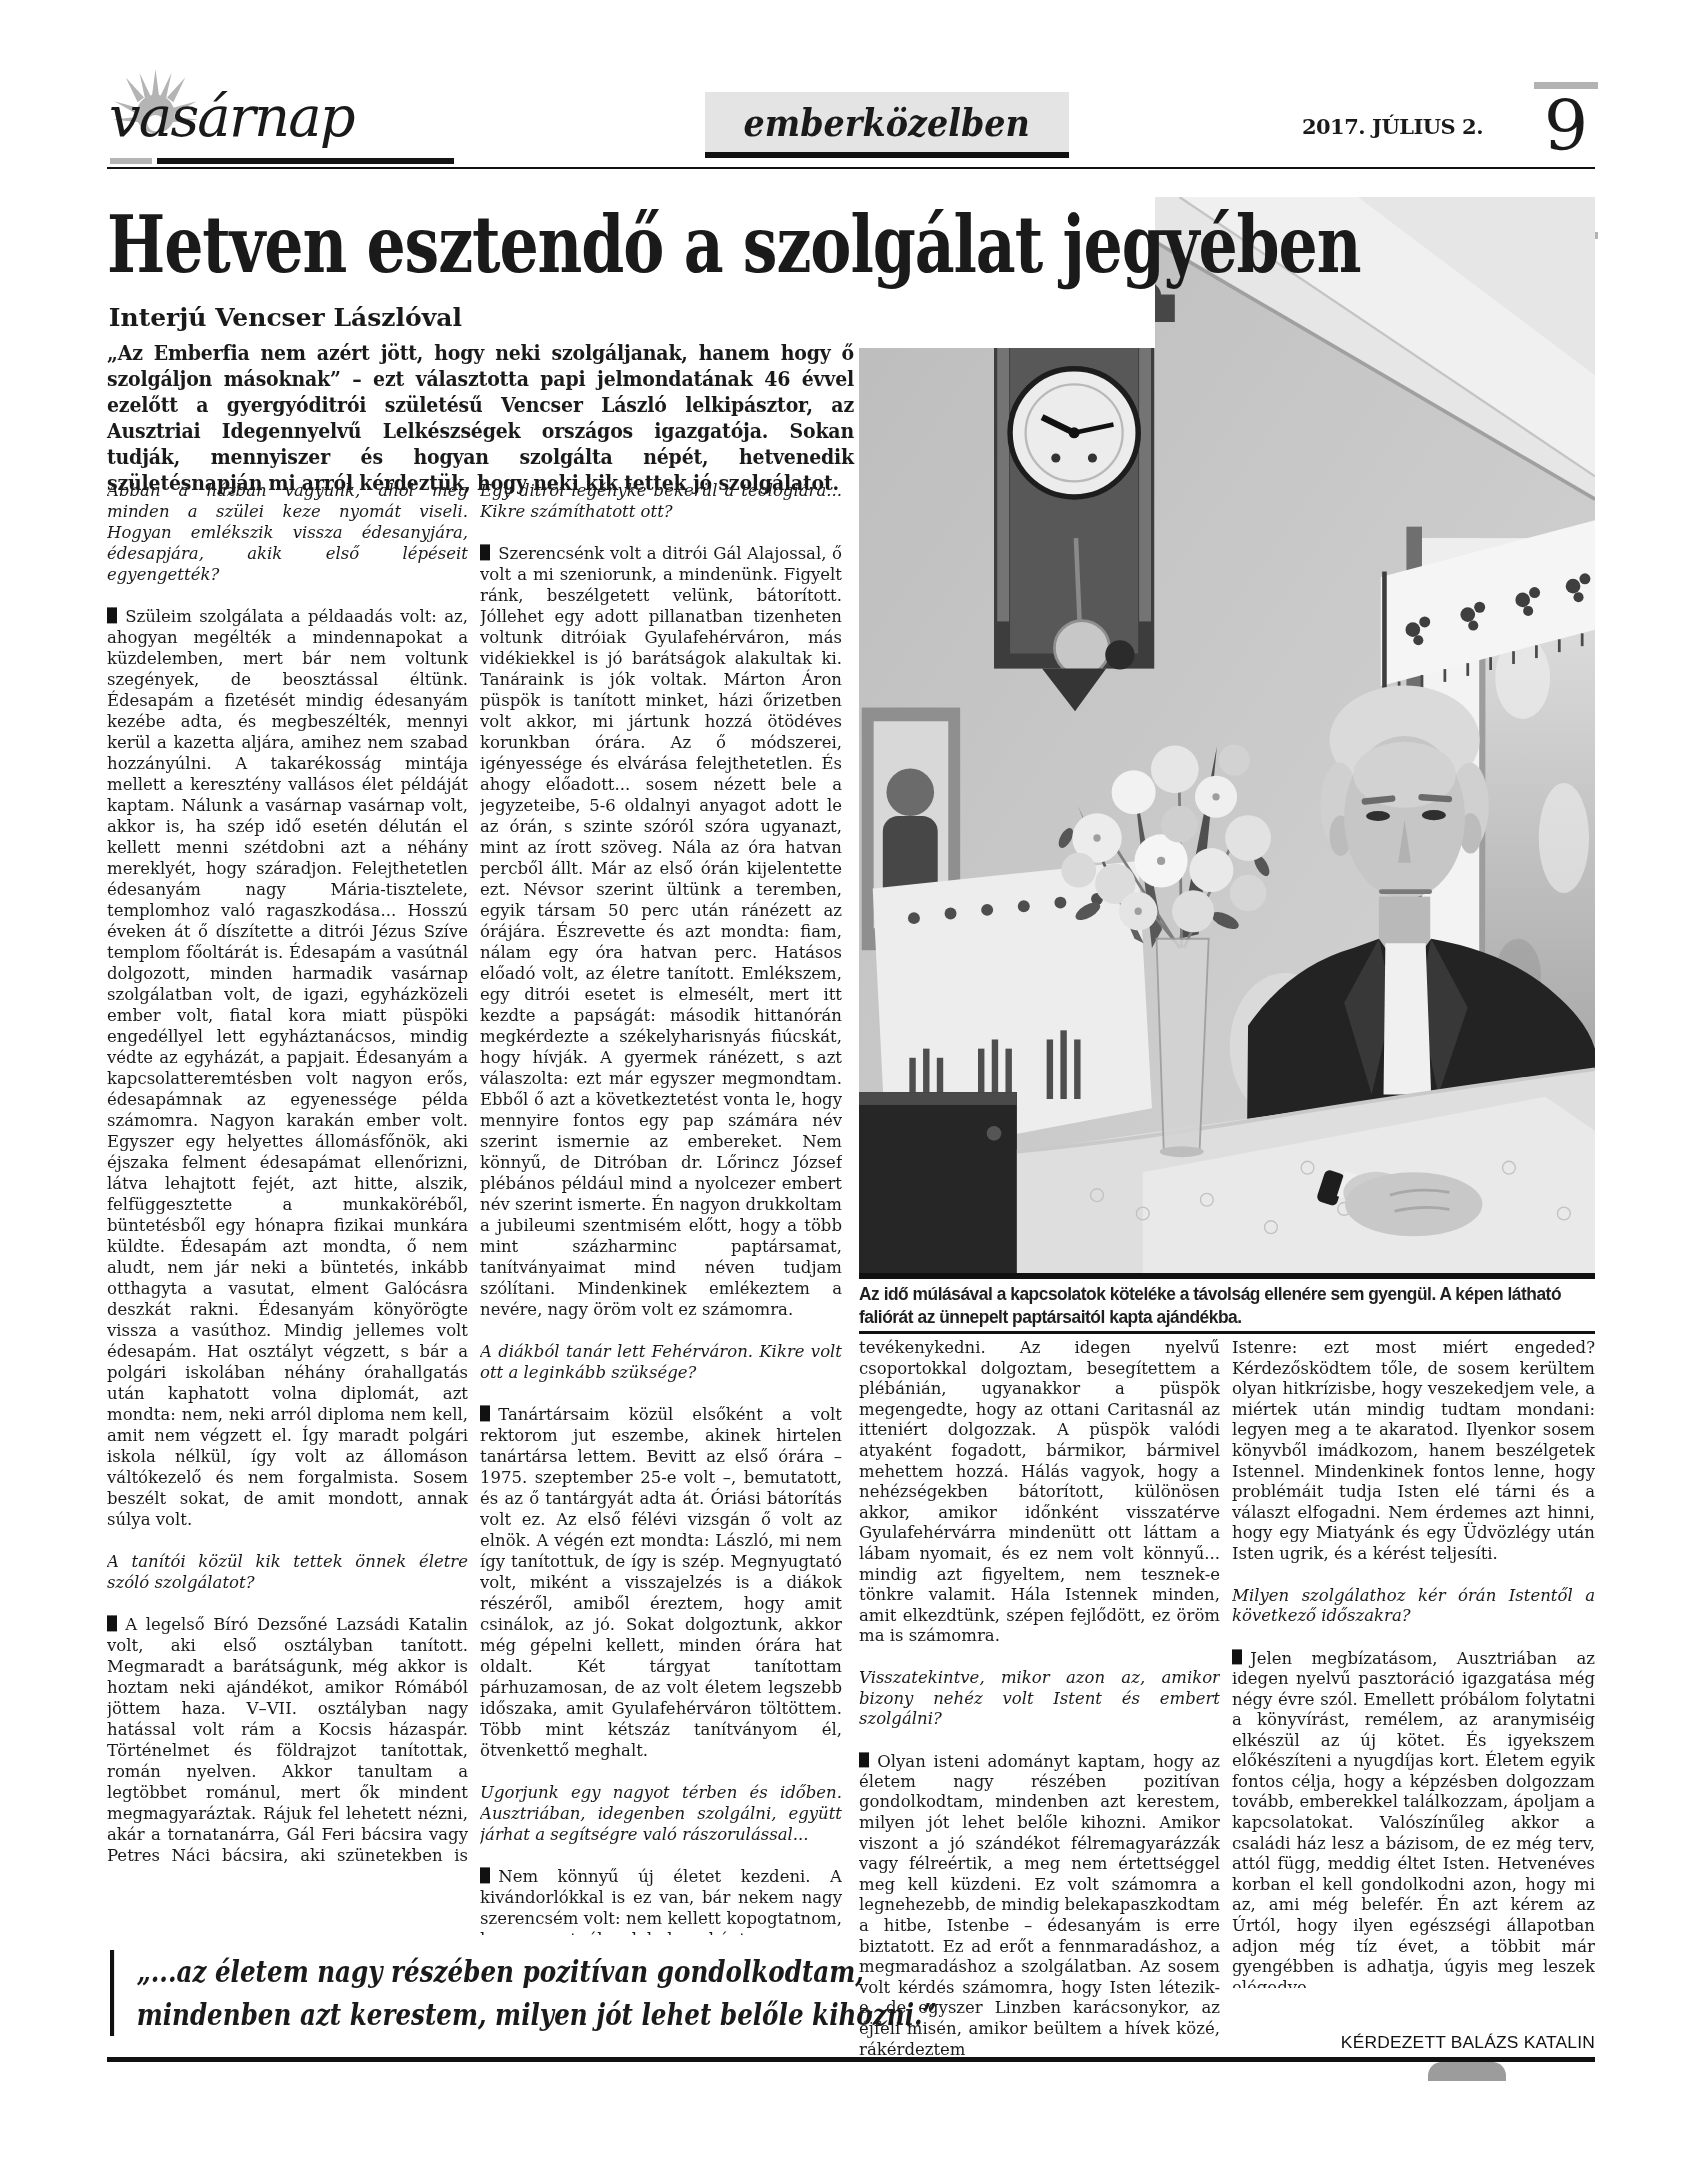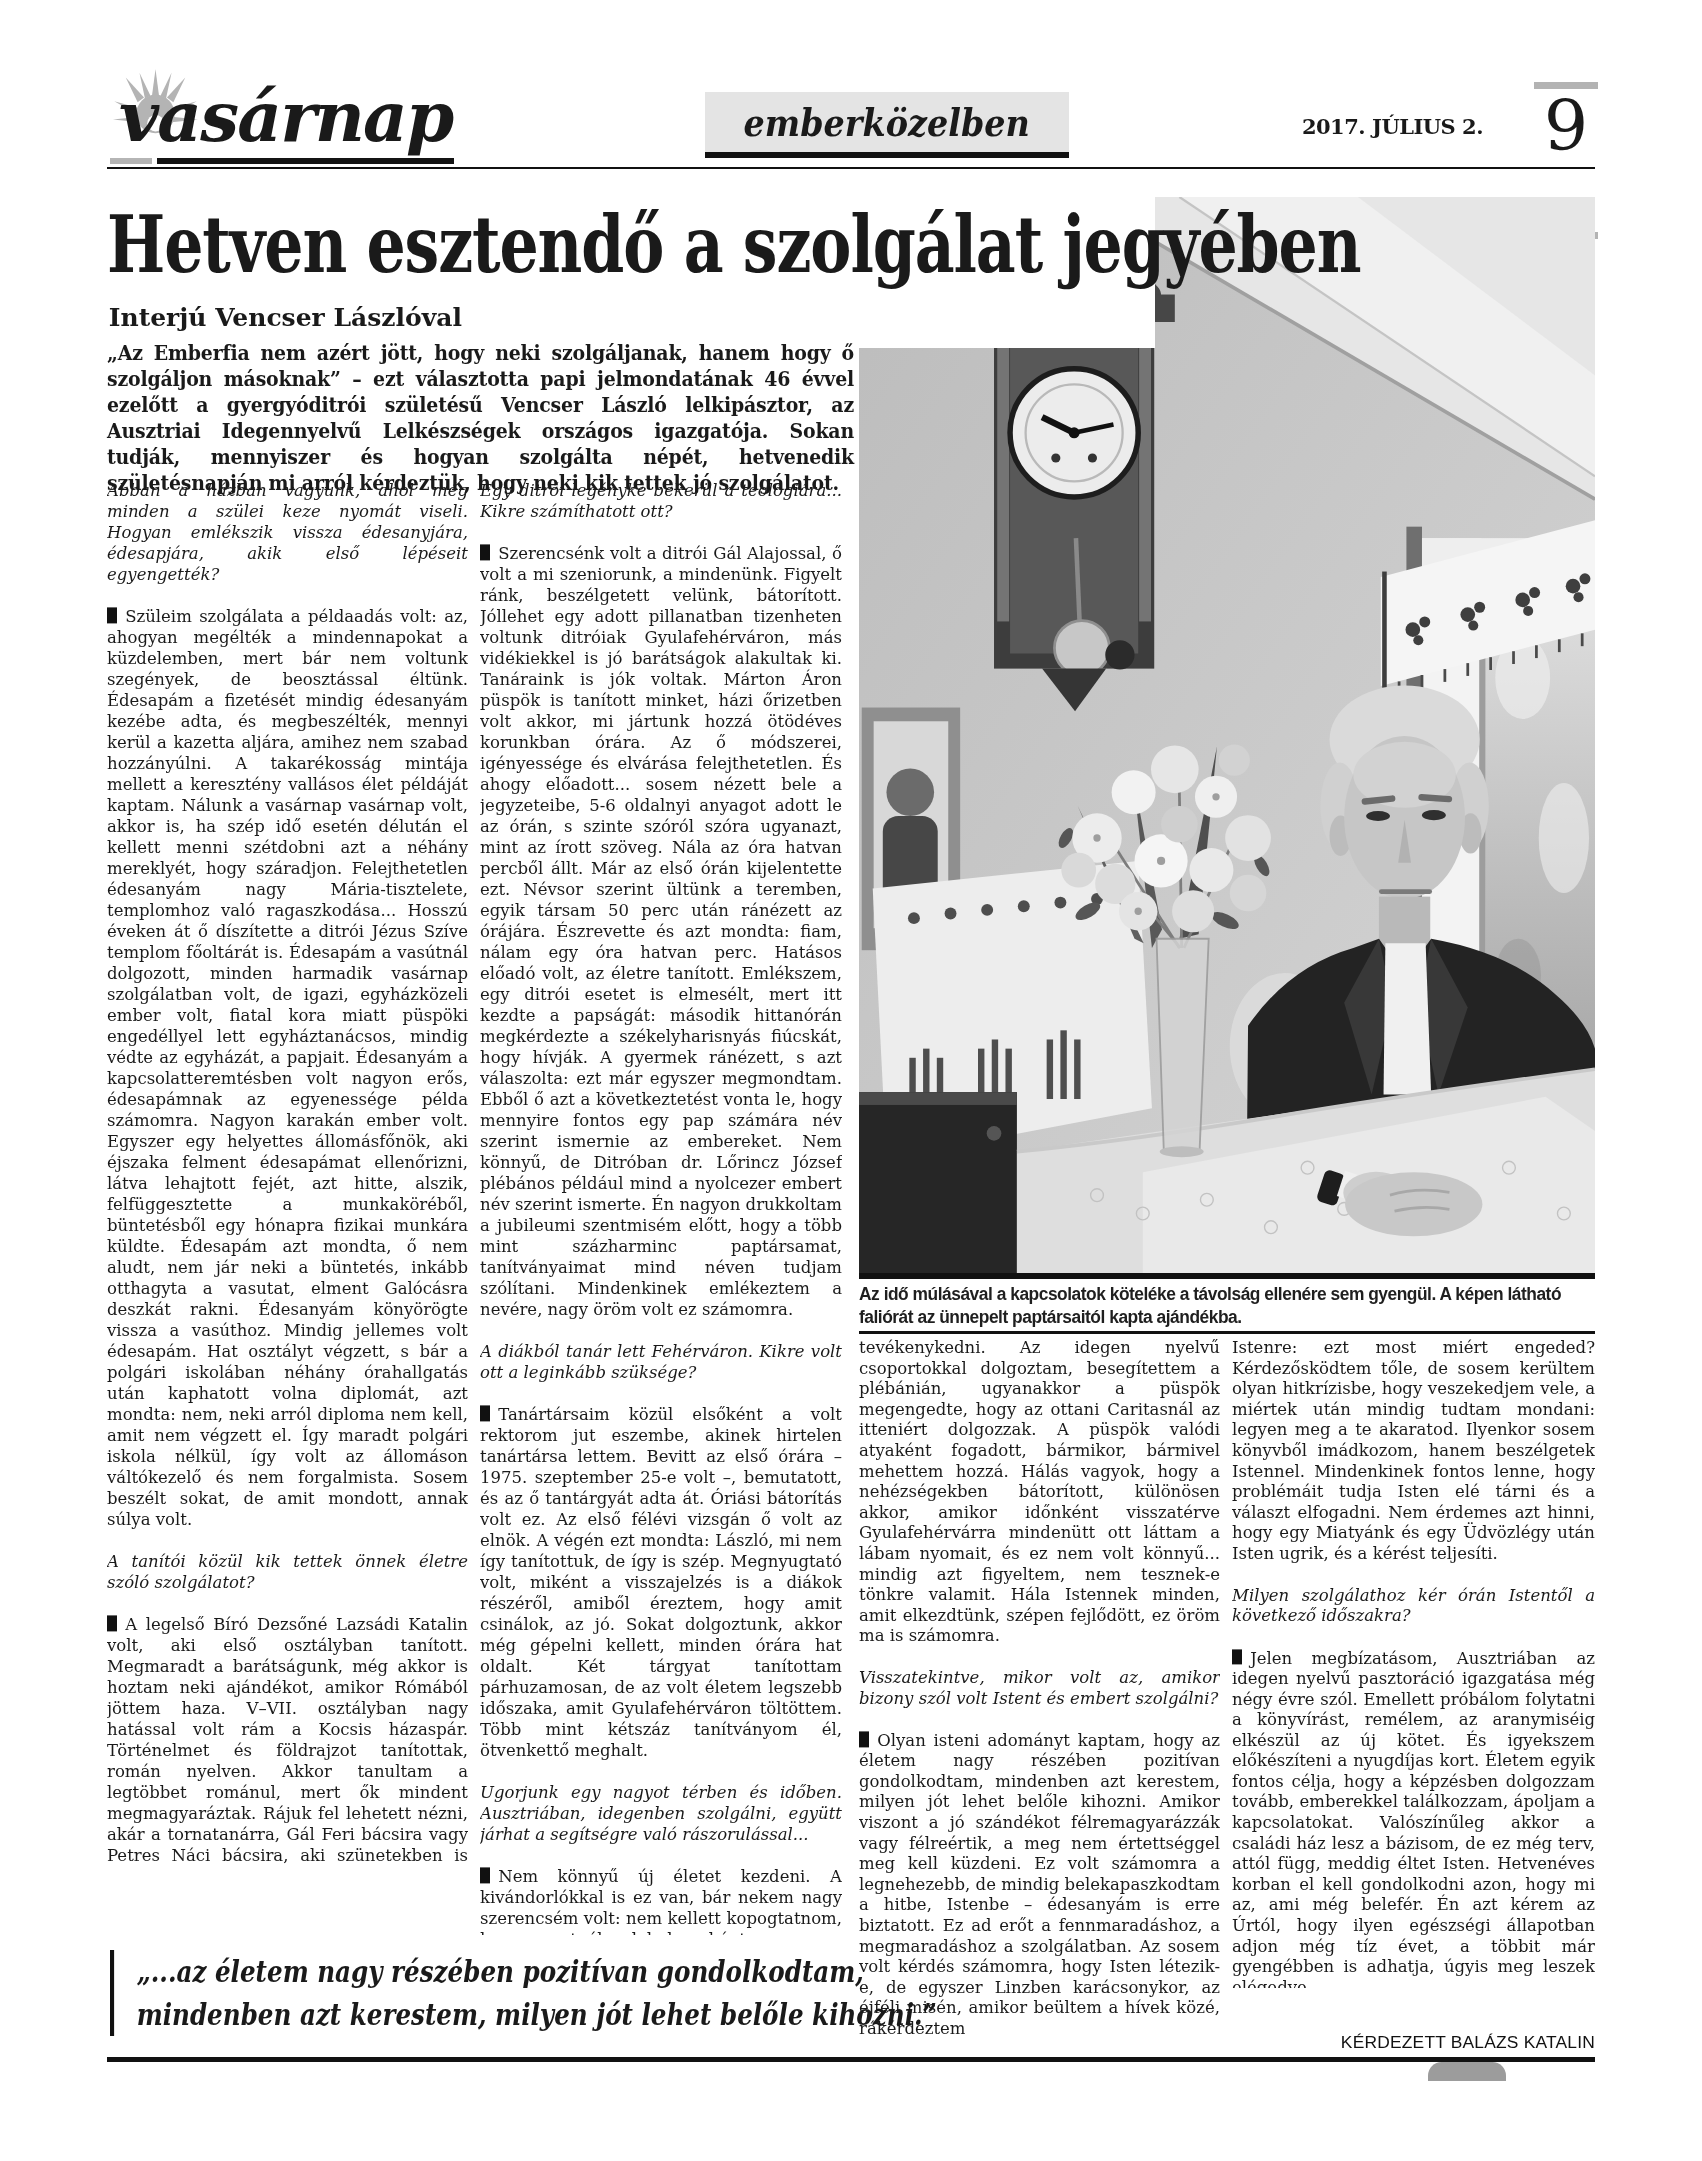--- a/index.html
+++ b/index.html
@@ -2,22 +2,22 @@
 <html lang="hu" style="font-size:7.3px"><head>
 <meta charset="utf-8">
 <style>
   html,body{margin:0;padding:0;background:#777;}
   .page{position:relative;width:1702px;height:2161px;background:#ffffff;
         font-family:"DejaVu Serif",serif;color:#1a1a1a;overflow:hidden;}
 
   
   .logo-wrap{position:absolute;left:107px;top:69px;width:366px;height:101px;}
   .sun{position:absolute;left:4.6px;top:0;z-index:0;}
-  .logo-text{position:absolute;left:12px;top:13px;z-index:1;font-style:italic;font-weight:bold;
-             font-size:69px;line-height:69px;letter-spacing:-1.8px;}
+  .logo-text{position:absolute;left:2px;top:13px;z-index:1;font-style:italic;font-weight:normal;
+             font-size:56px;line-height:69px;letter-spacing:-1.8px;}
   .logo-rule-gray{position:absolute;left:110px;top:158px;width:42px;height:6px;background:#b5b5b5;}
   .logo-rule-black{position:absolute;left:157px;top:158px;width:297px;height:6px;background:#141414;}
 
   .section-box{position:absolute;left:705px;top:92px;width:364px;height:60px;background:#e4e4e4;
                border-bottom:6.4px solid #111;display:flex;align-items:center;justify-content:center;}
   .section-box span{font-style:italic;font-weight:bold;font-size:38px;transform:scaleX(.88);white-space:nowrap;}
 
   .issue-date{position:absolute;left:1231px;top:114px;width:252px;text-align:right;
               font-weight:bold;font-size:21px;letter-spacing:-0.5px;}
   .pagenum{position:absolute;left:1534px;top:78px;width:64px;text-align:center;}
@@ -335,21 +335,21 @@
   <div class="col colB">
       <p class="para question">Egy ditrói legényke bekerül a teológiára... Kikre számíthatott ott?</p>
       <p class="para answer"><span class="sq"></span>Szerencsénk volt a ditrói Gál Alajossal, ő volt a mi szeniorunk, a mindenünk. Figyelt ránk, beszélgetett velünk, bátorított. Jóllehet egy adott pillanatban tizenheten voltunk ditróiak Gyulafehérváron, más vidékiekkel is jó barátságok alakultak ki. Tanáraink is jók voltak. Márton Áron püspök is tanított minket, házi őrizetben volt akkor, mi jártunk hozzá ötödéves korunkban órára. Az ő módszerei, igényessége és elvárása felejthetetlen. És ahogy előadott... sosem nézett bele a jegyzeteibe, 5-6 oldalnyi anyagot adott le az órán, s szinte szóról szóra ugyanazt, mint az írott szöveg. Nála az óra hatvan percből állt. Már az első órán kijelentette ezt. Névsor szerint ültünk a teremben, egyik társam 50 perc után ránézett az órájára. Észrevette és azt mondta: fiam, nálam egy óra hatvan perc. Hatásos előadó volt, az életre tanított. Emlékszem, egy ditrói esetet is elmesélt, mert itt kezdte a papságát: második hittanórán megkérdezte a székelyharisnyás fiúcskát, hogy hívják. A gyermek ránézett, s azt válaszolta: ezt már egyszer megmondtam. Ebből ő azt a következtetést vonta le, hogy mennyire fontos egy pap számára név szerint ismernie az embereket. Nem könnyű, de Ditróban dr. Lőrincz József plébános például mind a nyolcezer embert név szerint ismerte. Én nagyon drukkoltam a jubileumi szentmisém előtt, hogy a több mint százharminc paptársamat, tanítványaimat mind néven tudjam szólítani. Mindenkinek emlékeztem a nevére, nagy öröm volt ez számomra.</p>
       <p class="para question">A diákból tanár lett Fehérváron. Kikre volt ott a leginkább szüksége?</p>
       <p class="para answer"><span class="sq"></span>Tanártársaim közül elsőként a volt rektorom jut eszembe, akinek hirtelen tanártársa lettem. Bevitt az első órára – 1975. szeptember 25-e volt –, bemutatott, és az ő tantárgyát adta át. Óriási bátorítás volt ez. Az első félévi vizsgán ő volt az elnök. A végén ezt mondta: László, mi nem így tanítottuk, de így is szép. Megnyugtató volt, miként a visszajelzés is a diákok részéről, amiből éreztem, hogy amit csinálok, az jó. Sokat dolgoztunk, akkor még gépelni kellett, minden órára hat oldalt. Két tárgyat tanítottam párhuzamosan, de az volt életem legszebb időszaka, amit Gyulafehérváron töltöttem. Több mint kétszáz tanítványom él, ötvenkettő meghalt.</p>
       <p class="para question">Ugorjunk egy nagyot térben és időben. Ausztriában, idegenben szolgálni, együtt járhat a segítségre való rászorulással...</p>
       <p class="para answer"><span class="sq"></span>Nem könnyű új életet kezdeni. A kivándorlókkal is ez van, bár nekem nagy szerencsém volt: nem kellett kopogtatnom, hogy szeretnék valahol papként</p>
     </div>
   <div class="col colC">
       <p class="para continuation">tevékenykedni. Az idegen nyelvű csoportokkal dolgoztam, besegítettem a plébánián, ugyanakkor a püspök megengedte, hogy az ottani Caritasnál az itteniért dolgozzak. A püspök valódi atyaként fogadott, bármikor, bármivel mehettem hozzá. Hálás vagyok, hogy a nehézségekben bátorított, különösen akkor, amikor időnként visszatérve Gyulafehérvárra mindenütt ott láttam a lábam nyomait, és ez nem volt könnyű... mindig azt figyeltem, nem tesznek-e tönkre valamit. Hála Istennek minden, amit elkezdtünk, szépen fejlődött, ez öröm ma is számomra.</p>
-      <p class="para question">Visszatekintve, mikor volt az, amikor bizony szól volt Istent és embert szolgálni?</p>
+      <p class="para question">Visszatekintve, mikor azon az, amikor bizony nehéz volt Istent és embert szolgálni?</p>
       <p class="para answer"><span class="sq"></span>Olyan isteni adományt kaptam, hogy az életem nagy részében pozitívan gondolkodtam, mindenben azt kerestem, milyen jót lehet belőle kihozni. Amikor viszont a jó szándékot félremagyarázzák vagy félreértik, a meg nem értettséggel meg kell küzdeni. Ez volt számomra a legnehezebb, de mindig belekapaszkodtam a hitbe, Istenbe – édesanyám is erre biztatott. Ez ad erőt a fennmaradáshoz, a megmaradáshoz a szolgálatban. Az sosem volt kérdés számomra, hogy Isten létezik-e, de egyszer Linzben karácsonykor, az éjféli misén, amikor beültem a hívek közé, rákérdeztem</p>
     </div>
   <div class="col colD">
       <p class="para continuation">Istenre: ezt most miért engeded? Kérdezősködtem tőle, de sosem kerültem olyan hitkrízisbe, hogy veszekedjem vele, a miértek után mindig tudtam mondani: legyen meg a te akaratod. Ilyenkor sosem könyvből imádkozom, hanem beszélgetek Istennel. Mindenkinek fontos lenne, hogy problémáit tudja Isten elé tárni és a választ elfogadni. Nem érdemes azt hinni, hogy egy Miatyánk és egy Üdvözlégy után Isten ugrik, és a kérést teljesíti.</p>
       <p class="para question">Milyen szolgálathoz kér órán Istentől a következő időszakra?</p>
       <p class="para answer"><span class="sq"></span>Jelen megbízatásom, Ausztriában az idegen nyelvű pasztoráció igazgatása még négy évre szól. Emellett próbálom folytatni a könyvírást, remélem, az aranymiséig elkészül az új kötet. És igyekszem előkészíteni a nyugdíjas kort. Életem egyik fontos célja, hogy a képzésben dolgozzam tovább, emberekkel találkozzam, ápoljam a kapcsolatokat. Valószínűleg akkor a családi ház lesz a bázisom, de ez még terv, attól függ, meddig éltet Isten. Hetvenéves korban el kell gondolkodni azon, hogy mi az, ami még belefér. Én azt kérem az Úrtól, hogy ilyen egészségi állapotban adjon még tíz évet, a többit már gyengébben is adhatja, úgyis meg leszek elégedve.</p>
     </div>
 
   <div class="photo-rule"></div>
   <div class="caption">Az idő múlásával a kapcsolatok köteléke a távolság ellenére sem gyengül. A képen látható faliórát az ünnepelt paptársaitól kapta ajándékba.</div>

